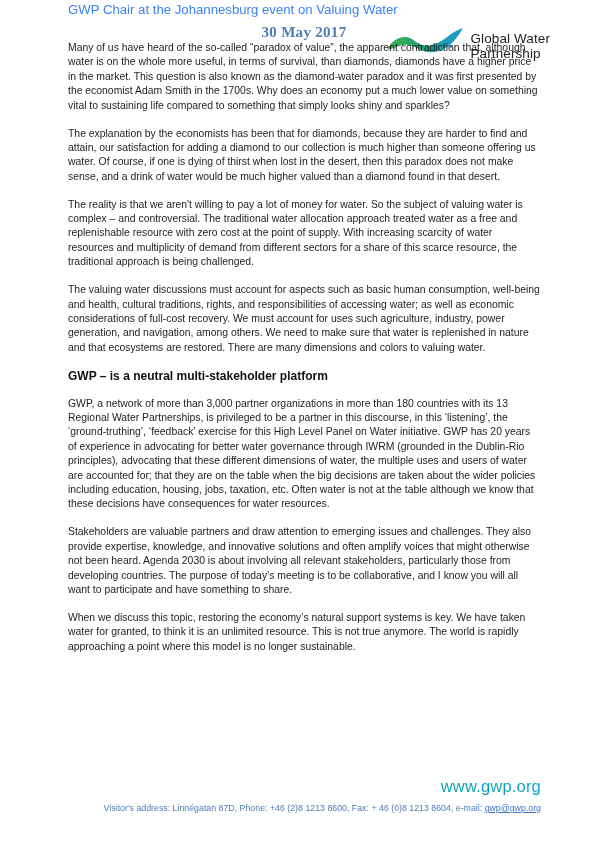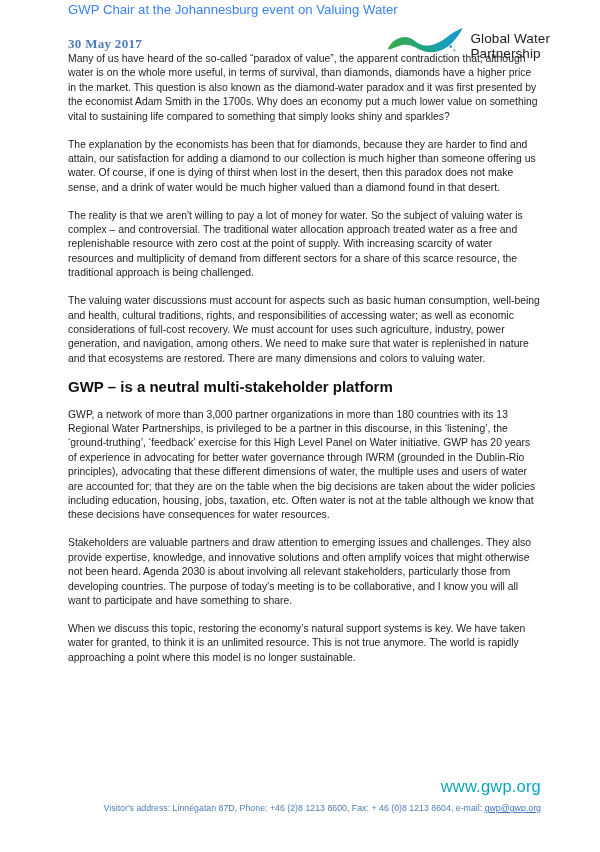--- a/index.html
+++ b/index.html
@@ -18,27 +18,27 @@
     font-size: 13.5px; line-height: 1.12; color: #222222;
     letter-spacing: 0.1px; white-space: nowrap;
   }
   .content { position: absolute; left: 68px; right: 60px; top: 0; }
   .title {
     margin: 84px 0 0; font-size: 17.5px; font-weight: 700;
     color: #1ea14d; letter-spacing: 0.2px;
   }
   .subtitle { margin: 2px 0 0; font-size: 13.2px; font-weight: 400; color: #3b82f6; }
   .date {
-    margin: 19px 0 0; text-align: left;
+    margin: 7px 0 0; text-align: center;
     font-family: "Liberation Serif", "DejaVu Serif", serif;
-    font-weight: 700; font-size: 13px; color: #4e7cb7; letter-spacing: 0.3px;
+    font-weight: 700; font-size: 15px; color: #4e7cb7; letter-spacing: 0.3px;
   }
   .doc { font-size: 10.4px; line-height: 14.4px; }
   .doc p { margin: 0 0 13.5px; }
-  .doc h3 { margin: 0 0 13.5px; font-size: 15px; font-weight: 700; color: #111111; }
+  .doc h3 { margin: 0 0 13.5px; font-size: 12px; font-weight: 700; color: #111111; }
   .footer { position: absolute; left: 40px; right: 59px; top: 777px; text-align: right; }
   .website { font-size: 16.5px; font-weight: 400; color: #0aa3a5; letter-spacing: 0.2px; }
   @supports (-webkit-background-clip: text) {
     .website {
       background: linear-gradient(90deg, #2aaa4b 0%, #14a489 55%, #00a0c8 100%);
       -webkit-background-clip: text;
       -webkit-text-fill-color: transparent;
     }
   }
   .addr { margin-top: 6px; font-size: 8.8px; line-height: 13.5px; color: #4e7cb7; }

